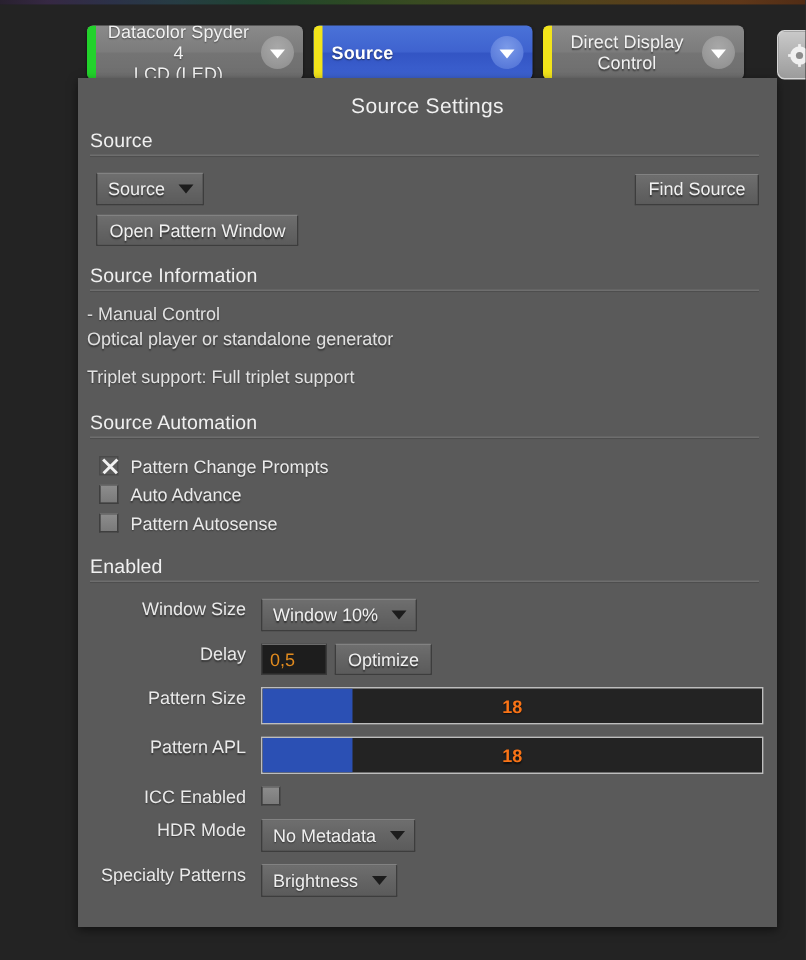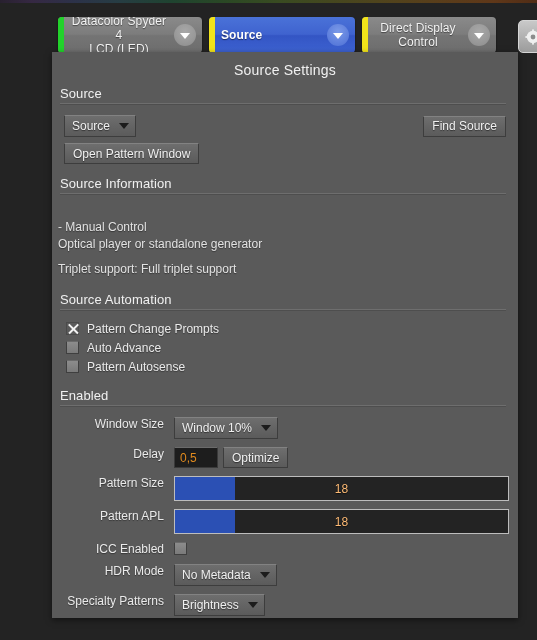--- a/index.html
+++ b/index.html
@@ -207,21 +207,21 @@
 
   .row-source-line {
     display: flex;
     align-items: center;
     justify-content: space-between;
     padding: 4px 4px 0 4px;
   }
   .row-open-pattern { padding: 6px 4px 4px 4px; }
 
   
-  .info-block { padding: 6px 4px 8px 6px; margin-top: 18px; }
+  .info-block { padding: 6px 4px 8px 6px; }
   .info-line {
     font-size: 12px;
     color: #e2e2e2;
     line-height: 17px;
     text-shadow: 0 1px 1px rgba(0,0,0,0.4);
   }
   .info-gap { height: 8px; }
 
   
   .check-row {
@@ -313,22 +313,22 @@
     left: 0; top: 0; bottom: 0;
     background: #2b50b4;
   }
   .slider-value {
     position: absolute;
     left: 0; right: 0; top: 0; bottom: 0;
     display: flex;
     align-items: center;
     justify-content: center;
     font-size: 12px;
-    color: #fdba74;
-    font-weight: normal;
+    color: #f97316;
+    font-weight: bold;
     text-shadow: 0 1px 1px rgba(0,0,0,0.6);
     border-radius: 11px;
   }
 </style>
 </head>
 <body>
 
 <div id="app-background"></div>
 <div id="rainbow-strip"></div>
 

